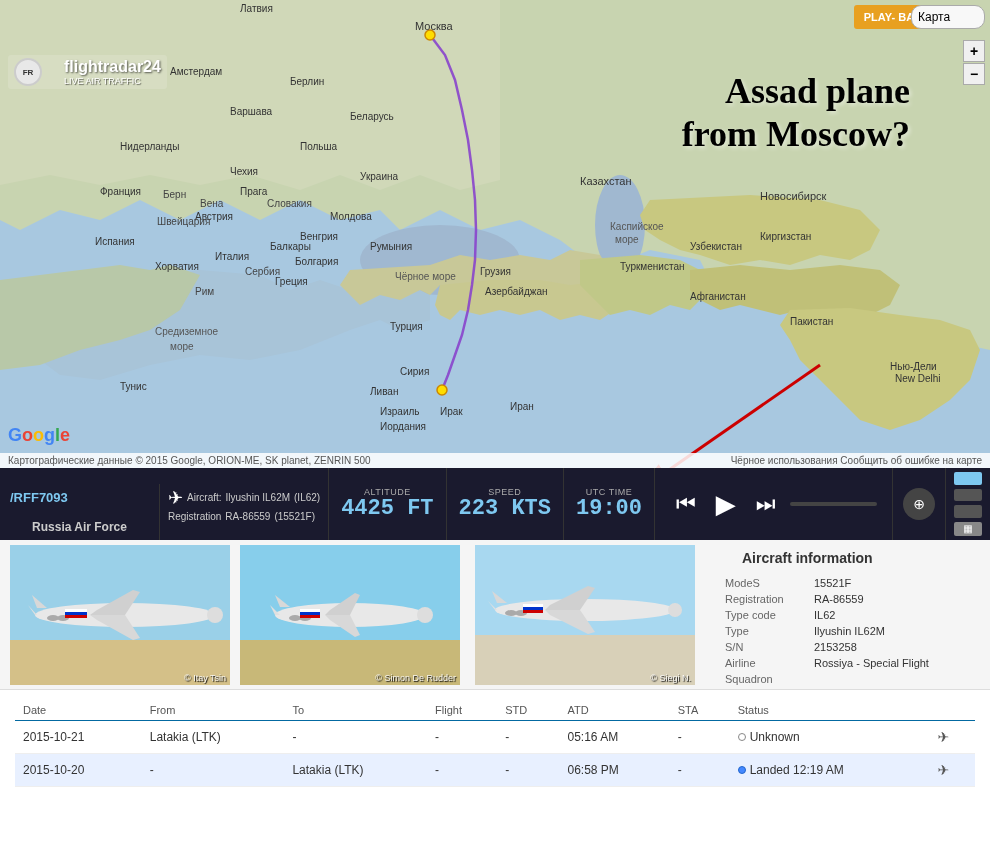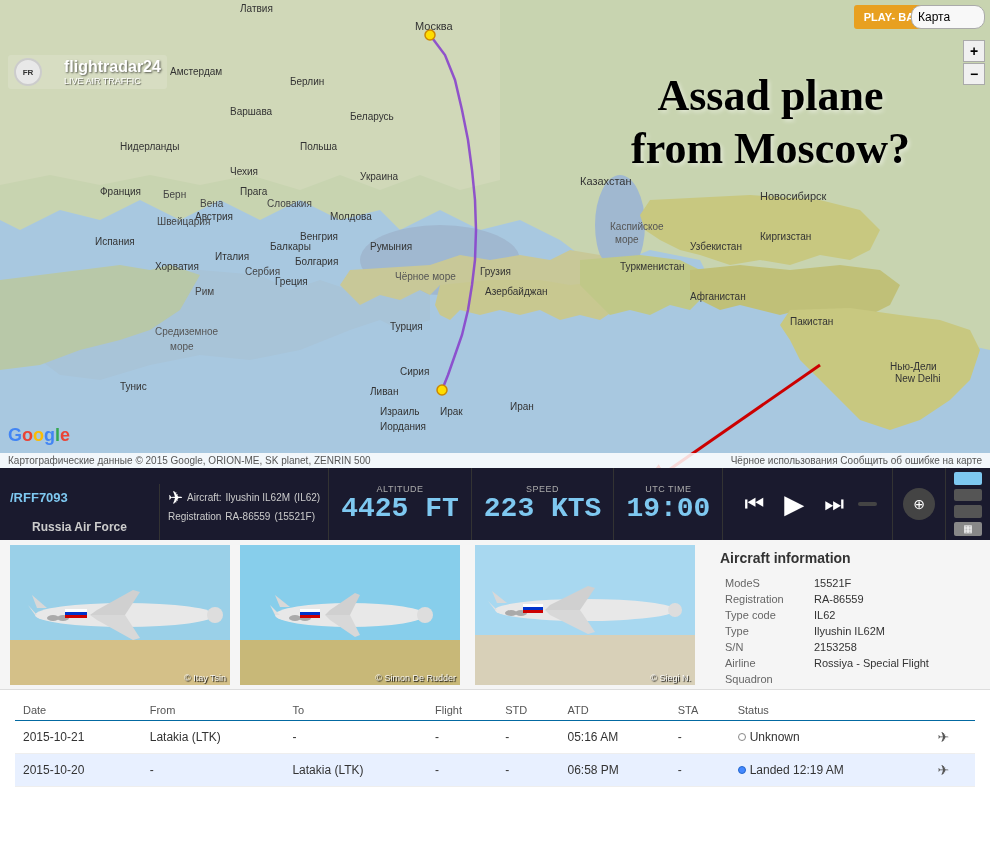--- a/index.html
+++ b/index.html
@@ -28,26 +28,26 @@
     .map-land {
       position: absolute;
       top: 0; left: 0; right: 0; bottom: 0;
     }
 
     .map-overlay-text {
       position: absolute;
       top: 70px;
       right: 80px;
       font-family: 'Times New Roman', serif;
-      font-size: 44px;
+      font-size: 36px;
       font-weight: 900;
       color: #000;
       text-shadow: 2px 2px 4px rgba(255,255,255,0.5);
       line-height: 1.2;
-      text-align: center;
+      text-align: right;
     }
 
     .time-dep-text {
       position: absolute;
       top: 290px;
       right: 180px;
       font-family: 'Times New Roman', serif;
       font-size: 36px;
       font-weight: 900;
       color: #fff;
@@ -233,21 +233,21 @@
     }
 
     .stat-label {
       font-size: 9px;
       color: #aaa;
       text-transform: uppercase;
       letter-spacing: 0.5px;
     }
 
     .stat-value {
-      font-size: 28px;
+      font-size: 22px;
       font-weight: bold;
       color: #7ec8f0;
       font-family: 'Courier New', monospace;
       line-height: 1.1;
     }
 
     .playback-controls {
       display: flex;
       align-items: center;
       gap: 8px;
@@ -348,20 +348,21 @@
     .aircraft-info-panel {
       flex: 1;
       padding: 10px 20px;
     }
 
     .aircraft-info-panel h3 {
       font-size: 14px;
       font-weight: bold;
       margin-bottom: 8px;
       color: #333;
+      margin-left: 22px;
     }
 
     .info-table {
       width: 100%;
       font-size: 11px;
     }
 
     .info-table tr td:first-child {
       color: #666;
       width: 90px;

